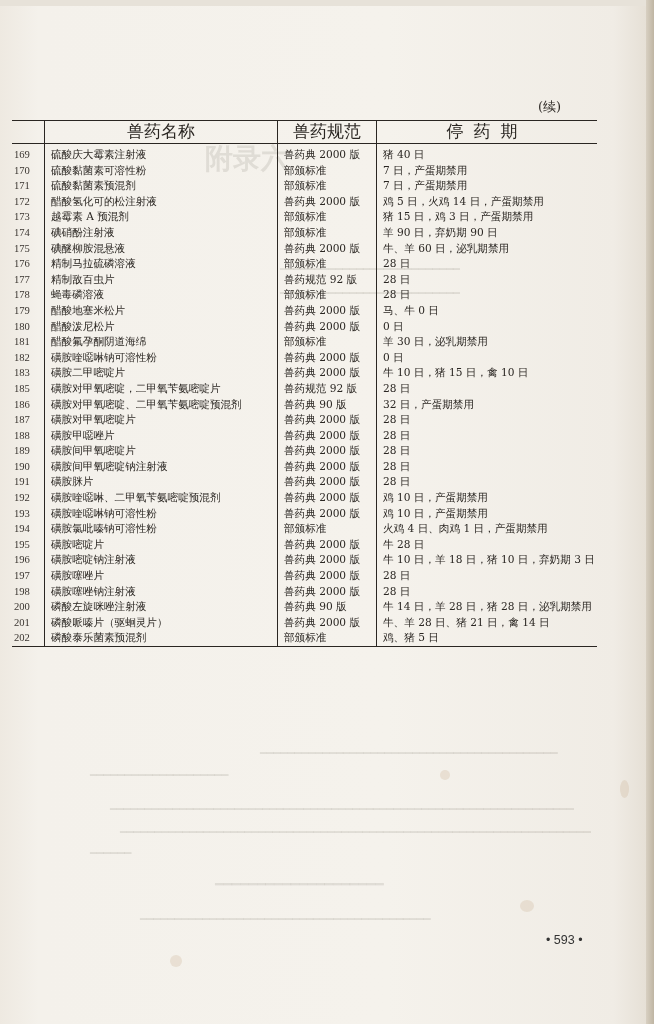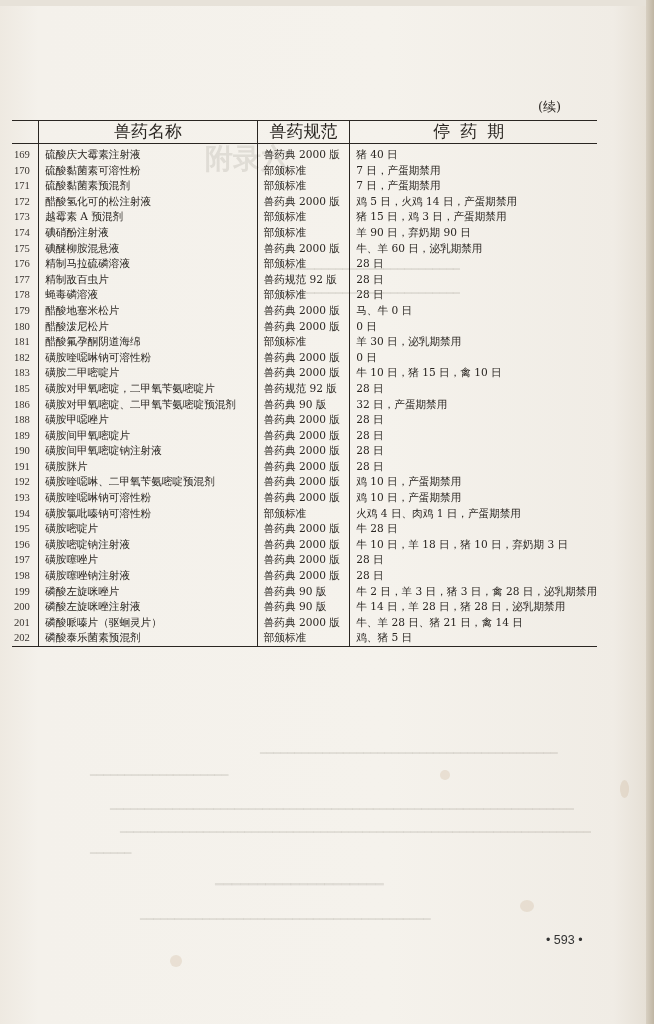--- a/index.html
+++ b/index.html
@@ -263,20 +263,26 @@
         <td class="col-std">兽药规范 92 版</td>
         <td class="col-period">28 日</td>
       </tr>
       <tr>
         <td class="col-no">186</td>
         <td class="col-name">磺胺对甲氧嘧啶、二甲氧苄氨嘧啶预混剂</td>
         <td class="col-std">兽药典 90 版</td>
         <td class="col-period">32 日，产蛋期禁用</td>
       </tr>
       <tr>
+        <td class="col-no">187</td>
+        <td class="col-name">磺胺对甲氧嘧啶片</td>
+        <td class="col-std">兽药典 2000 版</td>
+        <td class="col-period">28 日</td>
+      </tr>
+      <tr>
         <td class="col-no">188</td>
         <td class="col-name">磺胺甲噁唑片</td>
         <td class="col-std">兽药典 2000 版</td>
         <td class="col-period">28 日</td>
       </tr>
       <tr>
         <td class="col-no">189</td>
         <td class="col-name">磺胺间甲氧嘧啶片</td>
         <td class="col-std">兽药典 2000 版</td>
         <td class="col-period">28 日</td>
@@ -327,26 +333,20 @@
         <td class="col-no">197</td>
         <td class="col-name">磺胺噻唑片</td>
         <td class="col-std">兽药典 2000 版</td>
         <td class="col-period">28 日</td>
       </tr>
       <tr>
         <td class="col-no">198</td>
         <td class="col-name">磺胺噻唑钠注射液</td>
         <td class="col-std">兽药典 2000 版</td>
         <td class="col-period">28 日</td>
-      </tr>
-      <tr>
-        <td class="col-no">199</td>
-        <td class="col-name">磷酸左旋咪唑片</td>
-        <td class="col-std">兽药典 90 版</td>
-        <td class="col-period wrap">牛 2 日，羊 3 日，猪 3 日，禽 28 日，泌乳期禁用</td>
       </tr>
       <tr>
         <td class="col-no">200</td>
         <td class="col-name">磷酸左旋咪唑注射液</td>
         <td class="col-std">兽药典 90 版</td>
         <td class="col-period">牛 14 日，羊 28 日，猪 28 日，泌乳期禁用</td>
       </tr>
       <tr>
         <td class="col-no">201</td>
         <td class="col-name">磷酸哌嗪片（驱蛔灵片）</td>

